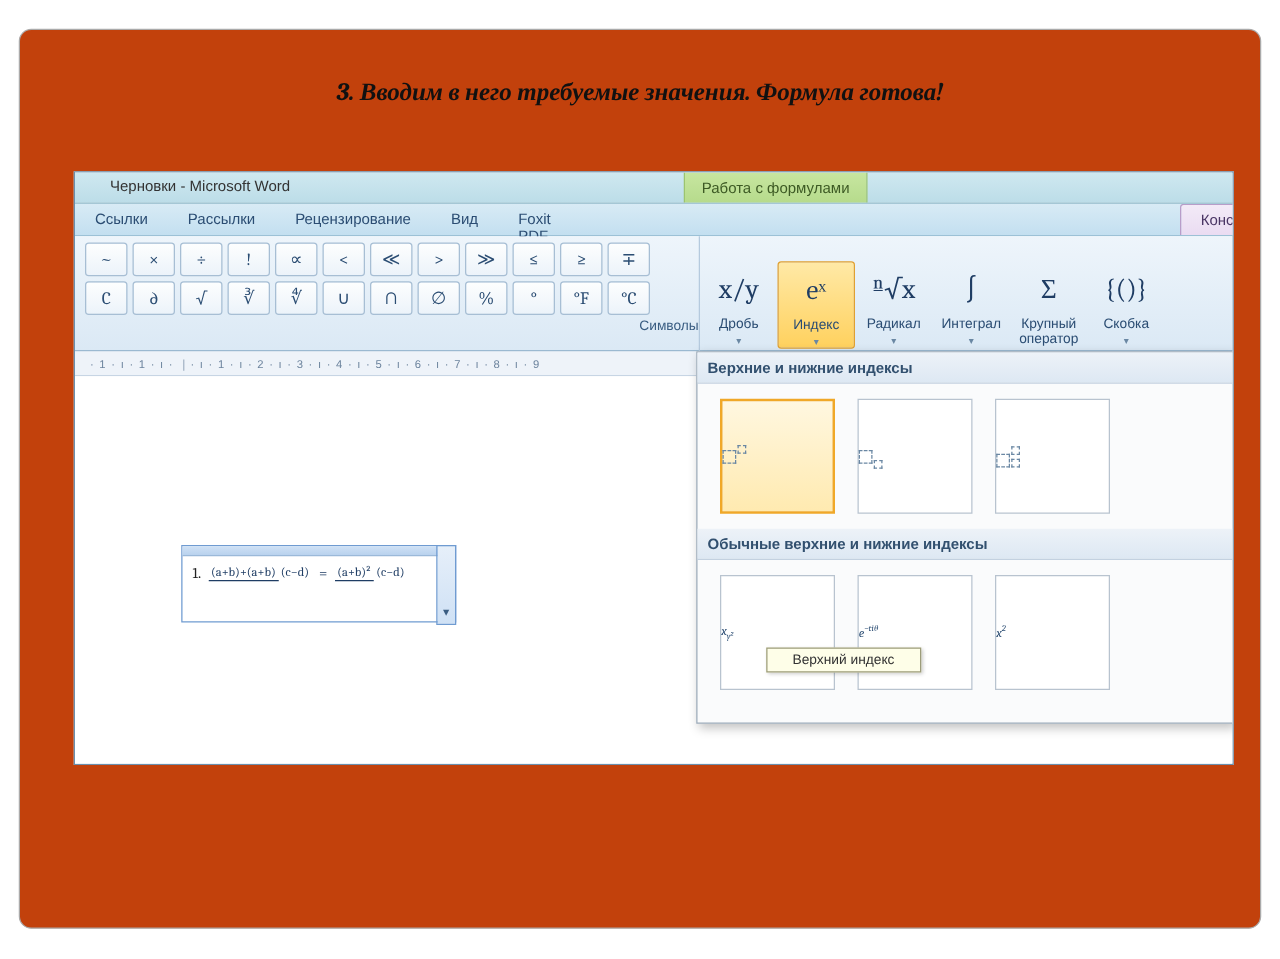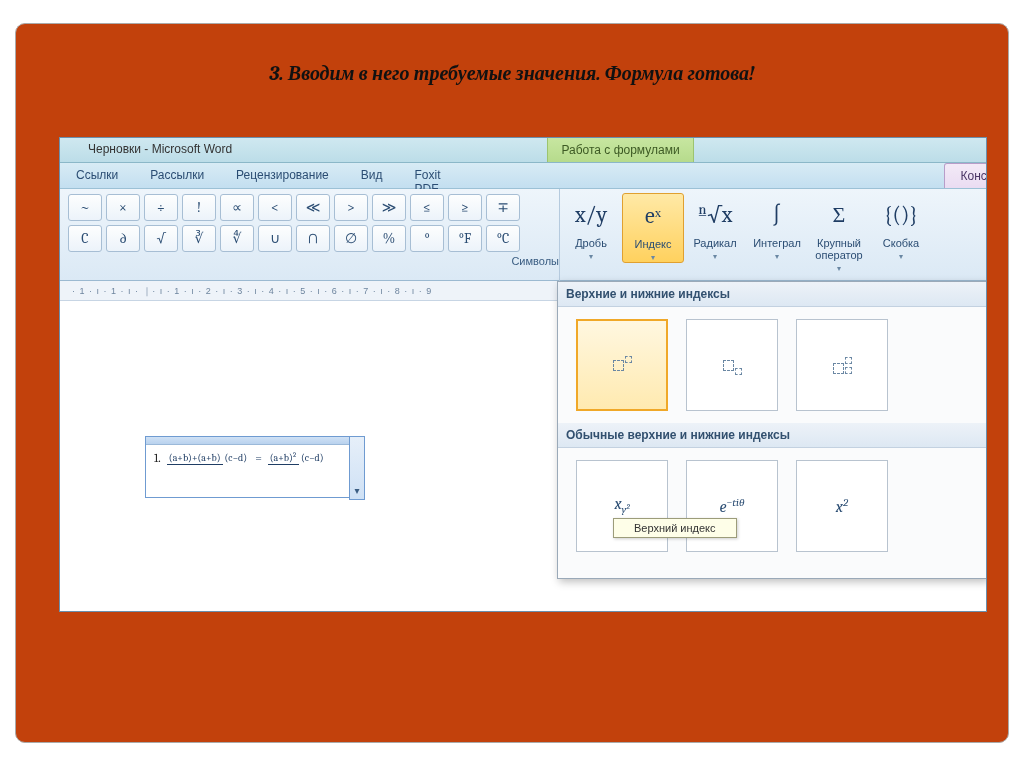--- a/index.html
+++ b/index.html
@@ -108,21 +108,21 @@
   .group-label {
     text-align:right; font-size:11px; color:#3a5d82;
     margin-top:3px;
   }
   
   .struct-group {
     position:absolute;
     left:500px; top:0; right:0; height:92px;
     display:flex;
     align-items:flex-start;
-    padding-top:4px;
+    padding-top:20px;
   }
   .struct {
     width:62px;
     text-align:center;
     font-size:11px; color:#2b4d73;
     padding:2px 2px 0 2px;
     cursor:pointer;
     border-radius:3px;
   }
   .struct .icon-box {
@@ -199,24 +199,24 @@
     border-bottom:1px solid #c3d1e0;
   }
   .gal-row {
     display:flex; gap:18px;
     padding:12px 18px;
   }
   .gal-item {
     width:92px; height:92px;
     border:1px solid #b8c3cf;
     background:#fff;
-    display:flex;align-items:center;justify-content:center;
+    display:flex;align-items:center;
     cursor:pointer;
     font-family:"Cambria Math",Cambria,serif;
-    font-size:16px;
+    font-size:10px;
     position:relative;
   }
   .gal-item.sel {
     border:2px solid #f0a828;
     background:linear-gradient(#fff7e0,#ffeab0);
   }
   .sup-template { display:flex; align-items:flex-end; gap:1px; }
   .box-lg { width:11px; height:11px; border:1px dashed #6a87a3; }
   .box-sm { width:7px; height:7px; border:1px dashed #6a87a3; position:relative; }
   

